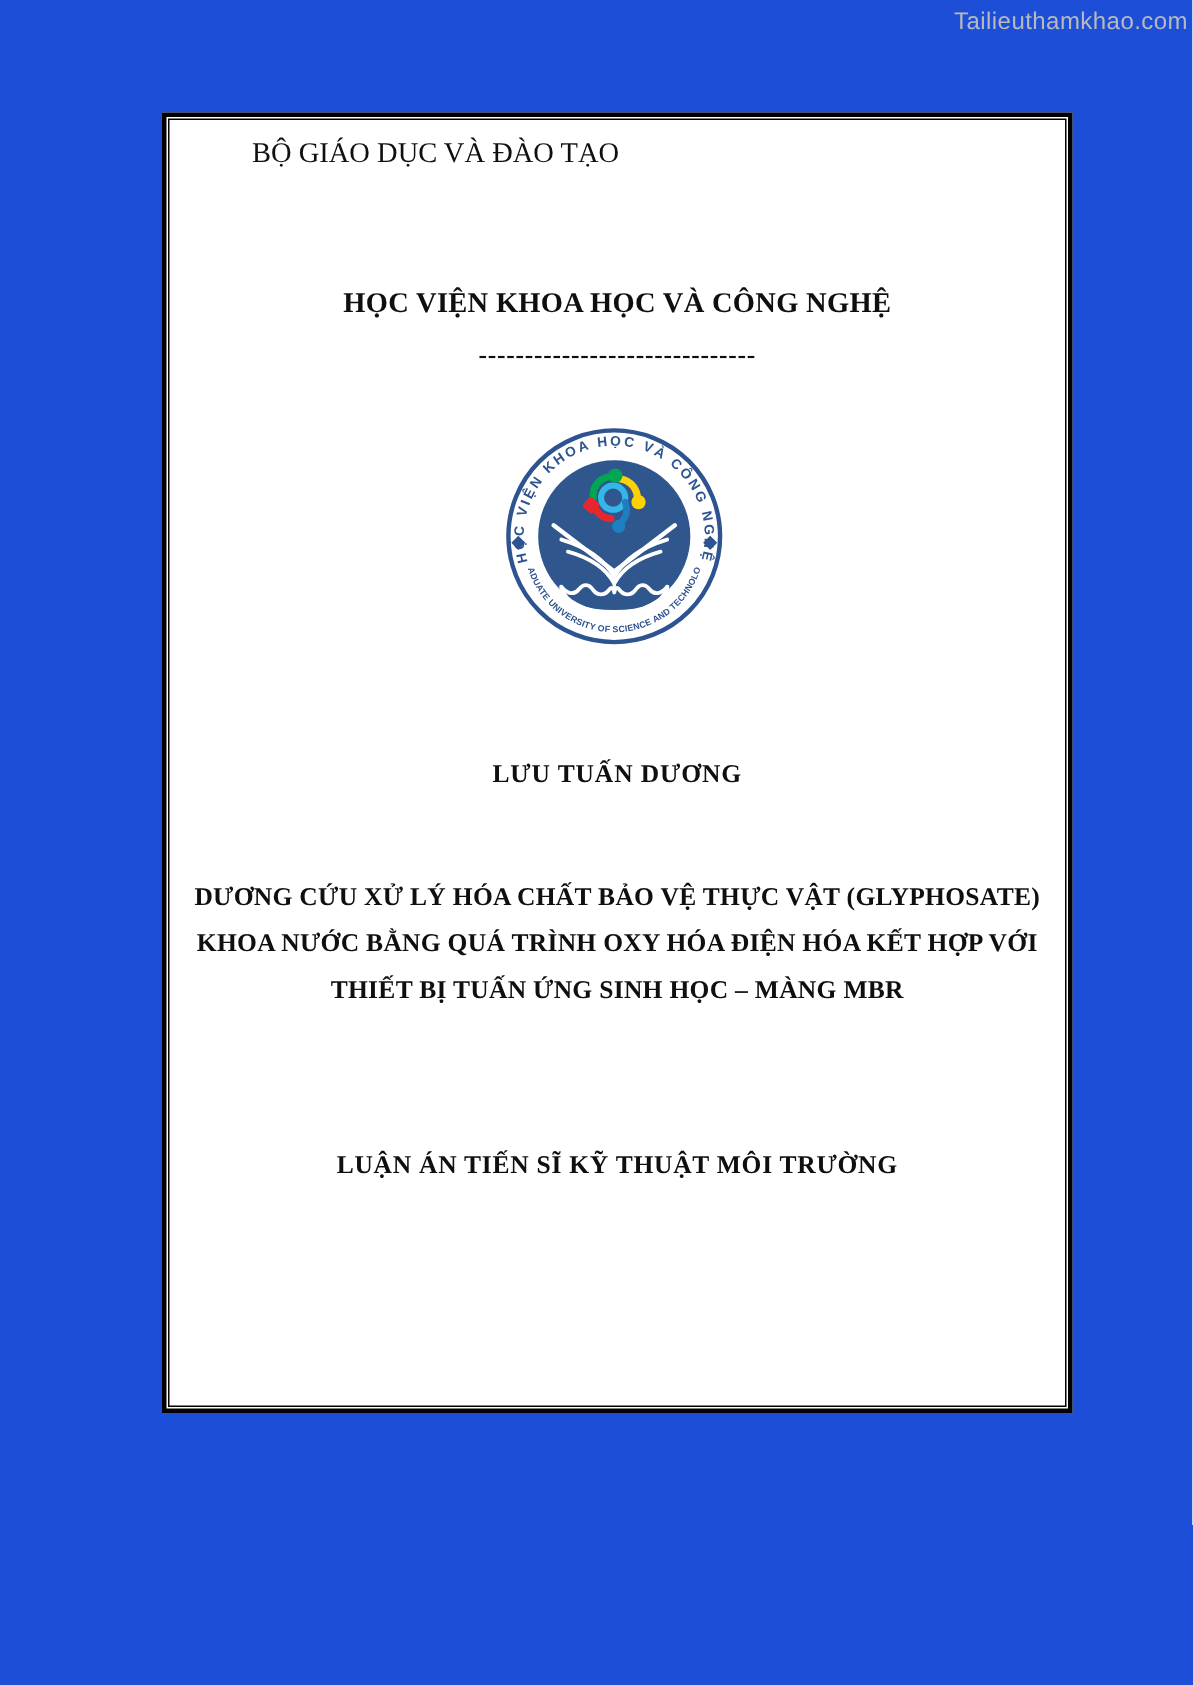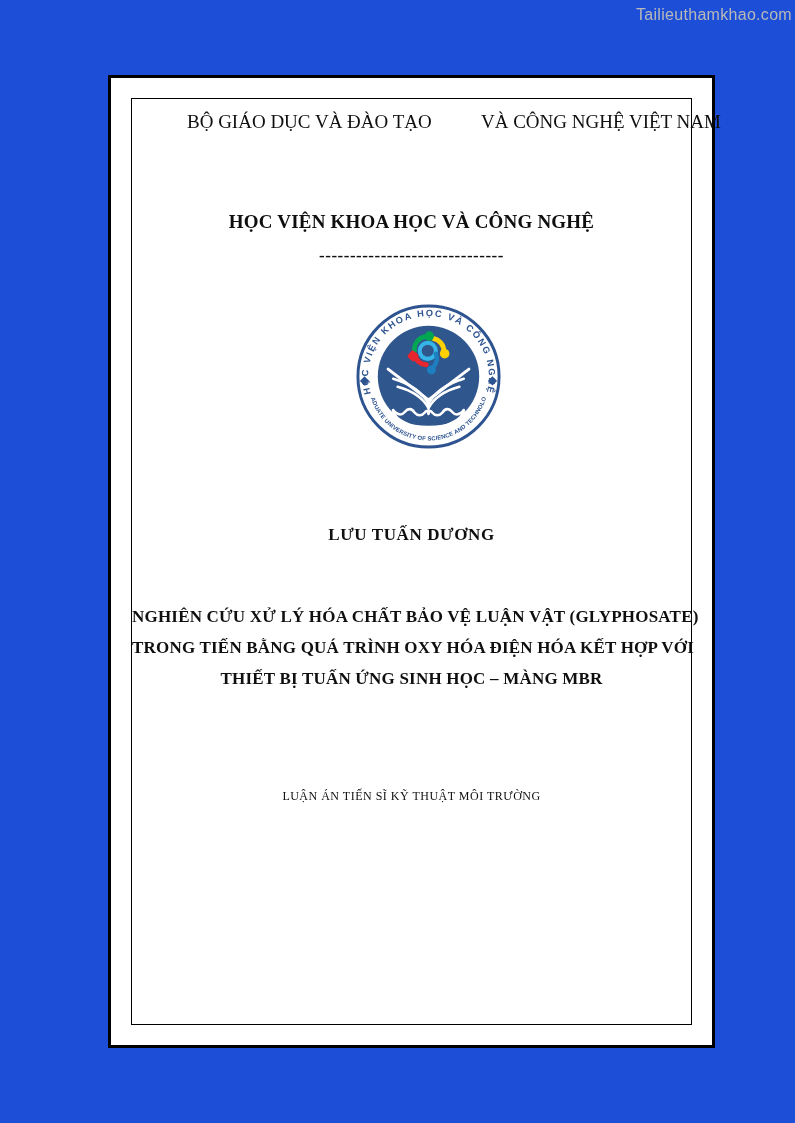--- a/index.html
+++ b/index.html
@@ -7,22 +7,22 @@
   .page {
     position:relative; width:795px; height:1123px; background:#1d4ed8;
     font-family:"Liberation Serif", serif; color:#0f0f0f; overflow:hidden;
   }
   .watermark {
     position:absolute; top:6px; right:3px;
     font-family:"Liberation Sans", sans-serif; font-size:16px;
     color:#b9b9b9; letter-spacing:0.3px;
   }
   .frame-outer {
-    position:absolute; left:108px; top:75px; width:607px; height:973px;
-    border:3px solid #000; padding:20px; background:#fff;
+    position:absolute; left:108px; top:75px; width:607px; height:867px;
+    border:3px solid #000; padding:1px; background:#fff;
   }
   .frame-inner {
     position:relative; width:100%; height:100%;
     border:1px solid #000;
   }
   .abs { position:absolute; white-space:nowrap; }
   .ministry {
     left:55px; top:8px; font-size:19px; line-height:29px;
   }
   .org-right {
@@ -36,40 +36,39 @@
     top:147px; font-size:17px; font-weight:bold; letter-spacing:0.5px; line-height:20px;
   }
   .logo-wrap { position:absolute; left:223px; top:204px; width:147px; height:147px; }
   .author {
     top:424px; font-size:17px; font-weight:bold; letter-spacing:0.6px; line-height:24px;
   }
   .thesis-title {
     top:502px; font-size:17px; font-weight:bold; line-height:31px; letter-spacing:0.2px;
   }
   .degree {
-    top:685px; font-size:12px; font-weight:normal; letter-spacing:0.5px; line-height:24px;
+    top:685px; font-size:17px; font-weight:bold; letter-spacing:0.5px; line-height:24px;
   }
   .place-year {
     top:926px; font-size:18px; font-weight:bold; line-height:24px;
   }
 </style>
 </head>
 <body>
 
 <div class="page">
 
   <div class="watermark">Tailieuthamkhao.com</div>
 
   <div class="frame-outer">
     <div class="frame-inner">
 
       <div class="abs ministry">BỘ GIÁO DỤC VÀ ĐÀO TẠO</div>
 
       <div class="abs org-right">
-        <div>VÀ CÔNG NGHỆ VIỆT NAM</div>
       </div>
 
       <div class="abs centerline academy-name">HỌC VIỆN KHOA HỌC VÀ CÔNG NGHỆ</div>
 
       <div class="abs centerline divider">------------------------------</div>
 
       <div class="logo-wrap">
         <svg viewBox="0 0 200 200" width="147" height="147">
           <defs>
             <path id="arcTop" d="M 23,128 A 82,82 0 1 1 177,128" fill="none"></path>
@@ -109,22 +108,22 @@
           <circle cx="101" cy="45" r="6.5" fill="#00a651"></circle>
           <circle cx="122" cy="69" r="6.5" fill="#ffd100"></circle>
           <rect x="-6" y="-6" width="12" height="12" rx="2.5" transform="translate(79,72) rotate(40)" fill="#e8262d"></rect>
           <circle cx="104" cy="91" r="6" fill="#1e7fc0"></circle>
         </svg>
       </div>
 
       <div class="abs centerline author">LƯU TUẤN DƯƠNG</div>
 
       <div class="abs centerline thesis-title">
-        <div>NGHIÊN CỨU XỬ LÝ HÓA CHẤT BẢO VỆ LUẬN VẬT (GLYPHOSATE)</div>
-        <div>TRONG TIẾN BẰNG QUÁ TRÌNH OXY HÓA ĐIỆN HÓA KẾT HỢP VỚI</div>
+        <div>DƯƠNG CỨU XỬ LÝ HÓA CHẤT BẢO VỆ THỰC VẬT (GLYPHOSATE)</div>
+        <div>KHOA NƯỚC BẰNG QUÁ TRÌNH OXY HÓA ĐIỆN HÓA KẾT HỢP VỚI</div>
         <div>THIẾT BỊ TUẤN ỨNG SINH HỌC – MÀNG MBR</div>
       </div>
 
       <div class="abs centerline degree">LUẬN ÁN TIẾN SĨ KỸ THUẬT MÔI TRƯỜNG</div>
 
 
     </div>
   </div>
 </div>
 

